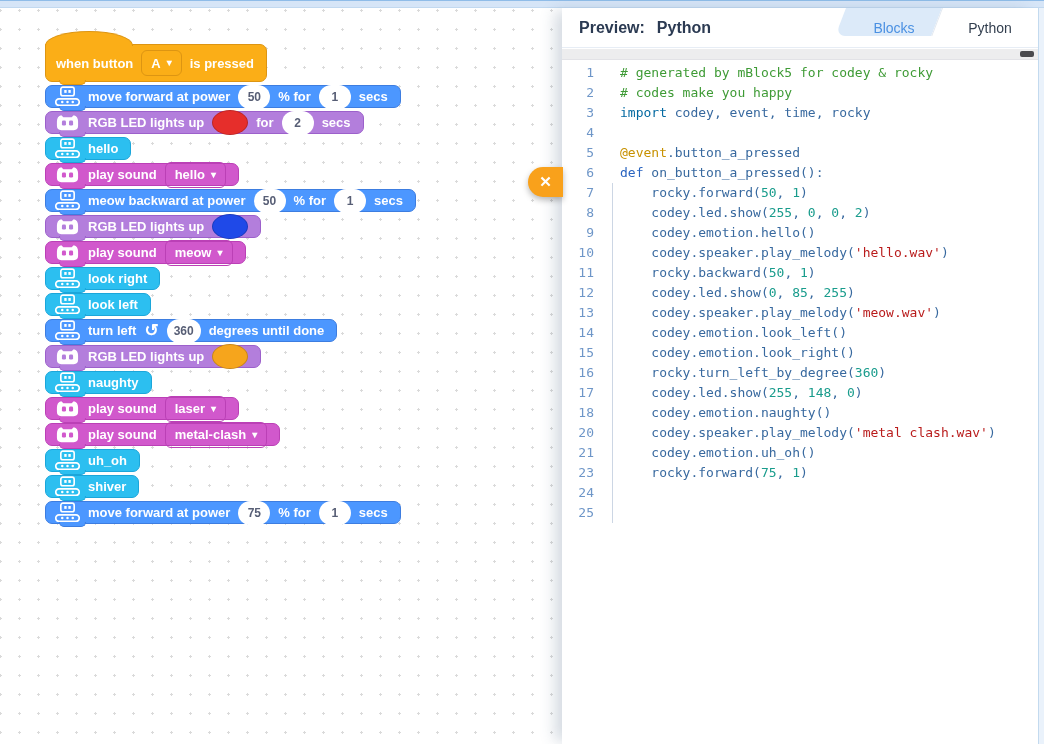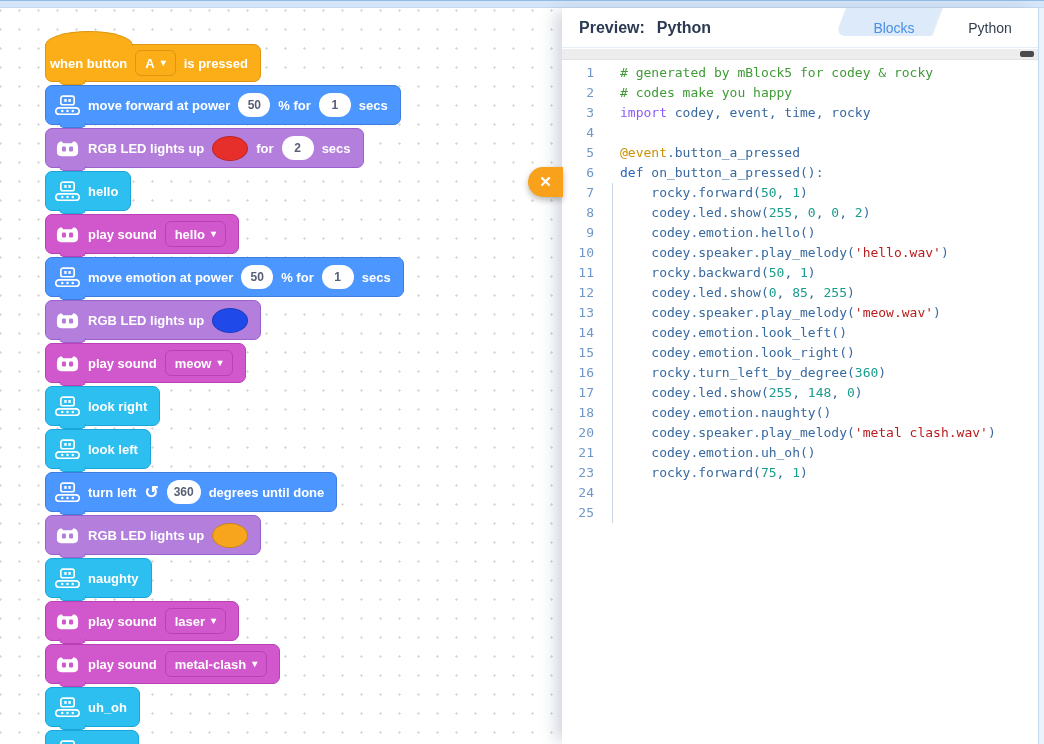--- a/index.html
+++ b/index.html
@@ -19,26 +19,26 @@
   }
   
   .workspace{
     position:absolute;top:8px;left:0;right:0;bottom:0;background:#fff;
     background-image:radial-gradient(circle,#dadada 1.1px,transparent 1.4px);
     background-size:19px 19px;background-position:10px 12px;
   }
   .blocks-col{position:absolute;left:45px;top:36px;}
   .blk{
     position:relative;display:flex;width:fit-content;align-items:center;
-    height:40px;box-sizing:border-box;margin-bottom:3px;
+    height:23px;box-sizing:border-box;margin-bottom:3px;
     padding:0 12px 0 9px;gap:8px;border-radius:7px;
     background:var(--fill);border:1px solid var(--stroke);
     color:#fff;font-size:13px;font-weight:bold;white-space:nowrap;
   }
-  .blk.hat{height:38px;border-top-left-radius:0;margin-top:0;padding-left:4px;}
+  .blk.hat{height:38px;border-top-left-radius:0;margin-top:0;padding-left:10px;}
   .blk.hat::before{
     content:"";position:absolute;left:-1px;top:-14px;width:88px;height:15px;
     background:var(--fill);border:1px solid var(--stroke);border-bottom:none;
     border-radius:100% 100% 0 0/190% 190% 0 0;box-sizing:border-box;
   }
   .bump{
     position:absolute;left:13px;bottom:-4px;width:27px;height:5px;
     background:var(--fill);border:1px solid var(--stroke);border-top:none;
     border-radius:0 0 5px 5px;box-sizing:border-box;
   }
@@ -84,21 +84,21 @@
     font-family:"DejaVu Sans Mono","Liberation Mono",monospace;font-size:13px;
   }
   .hscroll{position:relative;height:10px;background:#ededee;border-bottom:1px solid #e2e2e6;}
   .hscroll-thumb{position:absolute;right:4px;top:2px;width:14px;height:6px;background:#4a4a4e;border-radius:2px;}
   .lines{position:relative;padding-top:3px;}
   .line{display:flex;height:20px;line-height:20px;}
   .gutter{flex:none;width:44px;text-align:right;padding-right:12px;color:#6e96c8;box-sizing:border-box;}
   .lcontent{flex:1;overflow:hidden;white-space:pre;padding-left:14px;}
   .indent-guide{position:absolute;left:50px;width:1px;background:#ccd6e4;}
   .cm{color:#3f9b36;}
-  .kw{color:#8b5cf6;}
+  .kw{color:#0369a1;}
   .dfk{color:#2a64c0;text-align:right;}
   .codet{color:#38699f;}
   .num{color:#199c8c;}
   .str{color:#b91c1c;}
   .dec{color:#c79100;}
   
   .close-handle{
     position:absolute;left:528px;top:167px;width:35px;height:30px;z-index:30;
     background:#f9a11b;border-radius:15px 0 0 15px;
     display:flex;align-items:center;justify-content:center;
@@ -181,21 +181,21 @@
       <div class="blk" style="--fill: #4c97ff; --stroke: #3d7de0;">
         <svg class="bicon" viewBox="0 0 26 22">
           <rect x="6" y="1.2" width="14" height="9" rx="2.2" fill="none" stroke="#fff" stroke-width="1.7"></rect>
           <rect x="9.6" y="4.2" width="2.5" height="3" fill="#fff"></rect>
           <rect x="13.9" y="4.2" width="2.5" height="3" fill="#fff"></rect>
           <path d="M4 13.5 h18 a3.3 3.3 0 0 1 0 6.6 h-18 a3.3 3.3 0 0 1 0 -6.6 z" fill="none" stroke="#fff" stroke-width="1.7"></path>
           <circle cx="7.5" cy="16.8" r="1.3" fill="#fff"></circle>
           <circle cx="13" cy="16.8" r="1.3" fill="#fff"></circle>
           <circle cx="18.5" cy="16.8" r="1.3" fill="#fff"></circle>
         </svg>
-        <span class="blabel">move emotion at power</span>
+        <span class="blabel">meow backward at power</span>
         <span class="numpill">50</span>
         <span class="blabel">% for</span>
         <span class="numpill">1</span>
         <span class="blabel">secs</span>
         <div class="bump"></div>
       </div>
       <div class="blk" style="--fill: #b37edc; --stroke: #9c60cb;">
         <svg class="bicon" viewBox="0 0 26 20">
           <path d="M2 9 q0 -5.5 4.5 -6.5 l2.2 2 h8.6 l2.2 -2 q4.5 1 4.5 6.5 v4.5 q0 4.5 -4.5 4.5 h-13 q-4.5 0 -4.5 -4.5 z" fill="#fff"></path>
           <rect x="7.2" y="8" width="4.2" height="5.2" rx="1.4" fill="var(--fill)"></rect>

